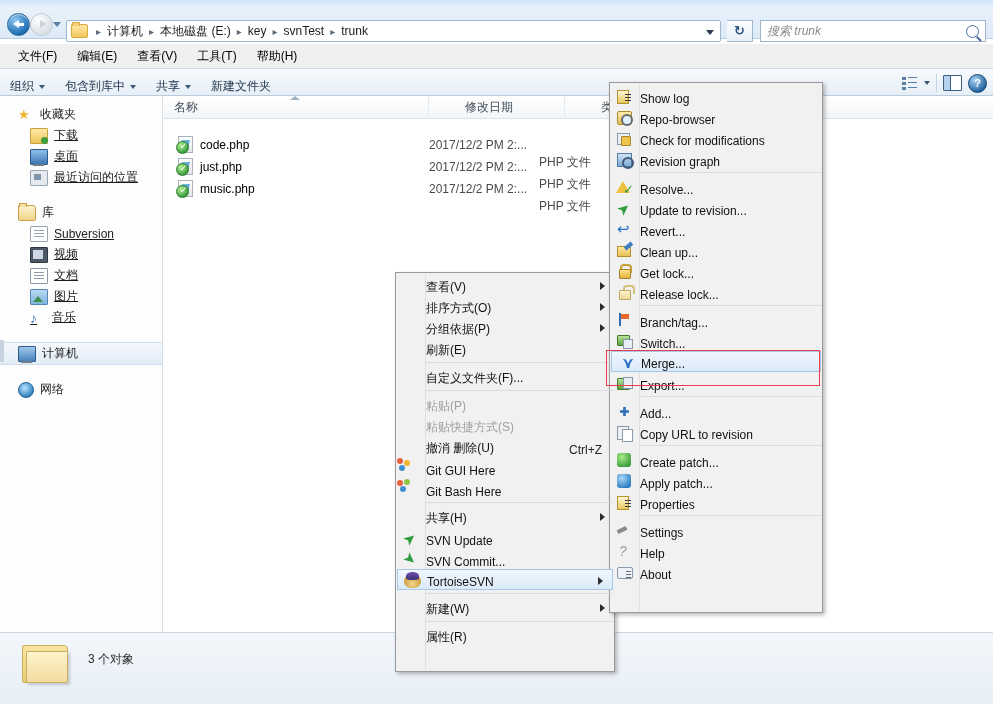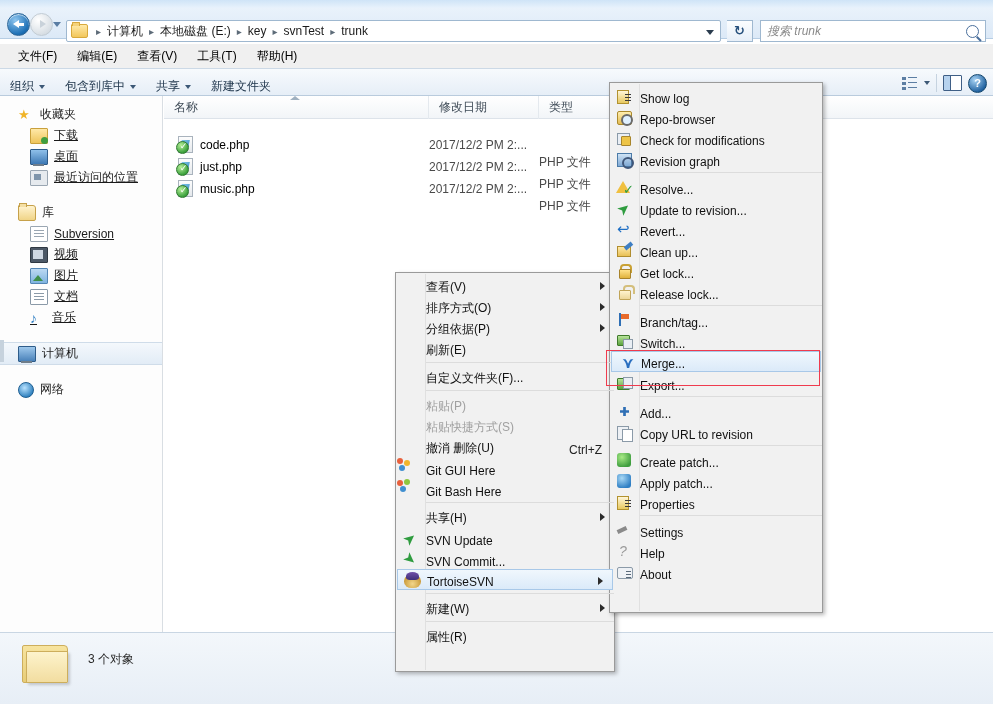--- a/index.html
+++ b/index.html
@@ -172,21 +172,21 @@
 
   
   .filelist {
     position:absolute; left:164px; top:96px; width:829px; height:552px;
     background:#ffffff; box-sizing:border-box;
   }
   .colhdr {
     position:absolute; left:0; top:0; width:829px; height:23px;
     background:linear-gradient(to bottom,#ffffff,#f2f5f8);
     border-bottom:1px solid #dde3ea; box-sizing:border-box;
-    display:flex; align-items:center;
+    display:flex; align-items:center;gap:26px;
   }
   .col {
     font-size:12px; color:#3f4b57; padding-left:10px; box-sizing:border-box;
     border-right:1px solid #e4e9ee; height:23px; line-height:23px; position:relative;
   }
   .col.name{ width:265px; }
   .col.date{ width:110px; }
   .col.type{ width:90px; }
   .sort-arrow{
     position:absolute; left:126px; top:0px;
@@ -427,26 +427,26 @@
     </div>
     <div class="nv-item child">
       <span class="nv-icon i-doc2"></span>
       <span>Subversion</span>
     </div>
     <div class="nv-item child">
       <span class="nv-icon i-video"></span>
       <span>视频</span>
     </div>
     <div class="nv-item child">
+      <span class="nv-icon i-docs"></span>
+      <span>文档</span>
+    </div>
+    <div class="nv-item child">
       <span class="nv-icon i-pic"></span>
       <span>图片</span>
-    </div>
-    <div class="nv-item child">
-      <span class="nv-icon i-docs"></span>
-      <span>文档</span>
     </div>
     <div class="nv-item child">
       <span class="nv-icon i-music">♪</span>
       <span>音乐</span>
     </div>
 
     <div class="nv-gap"></div>
 
     <div class="nv-item selected">
       <span class="nv-icon i-computer"></span>

